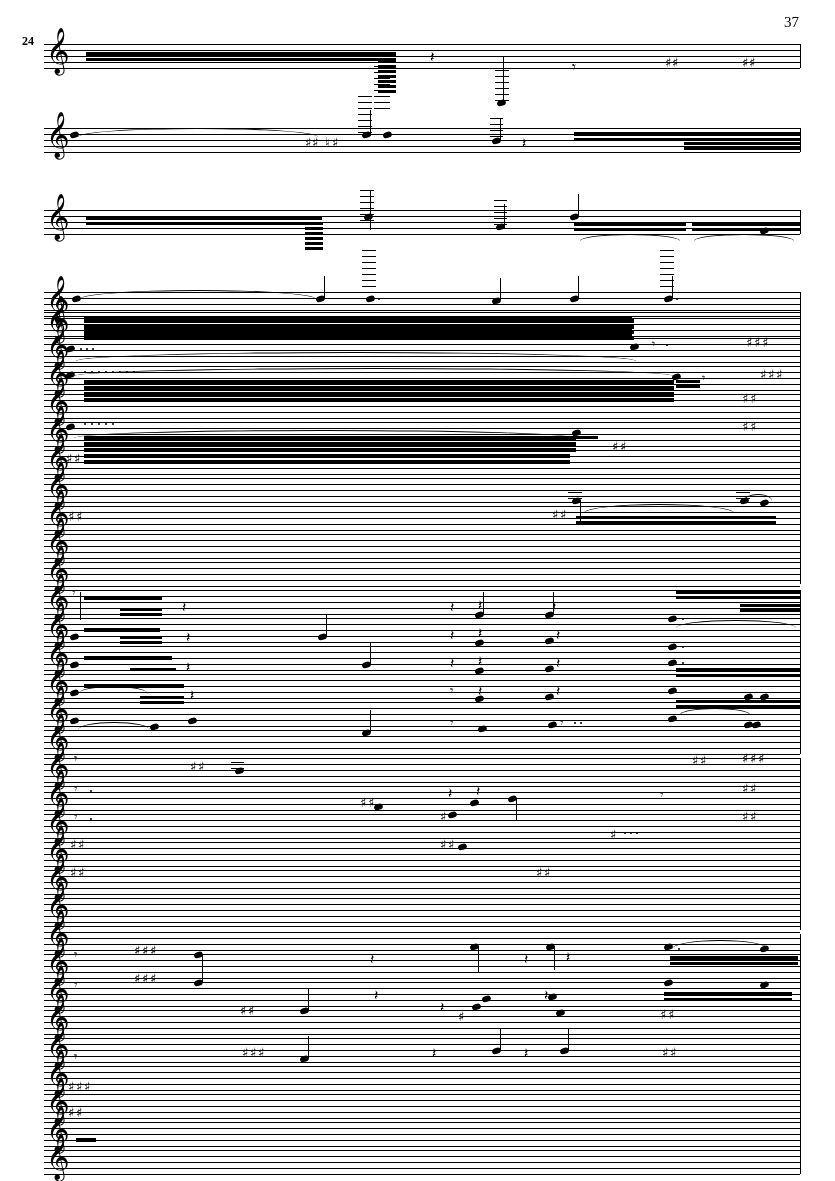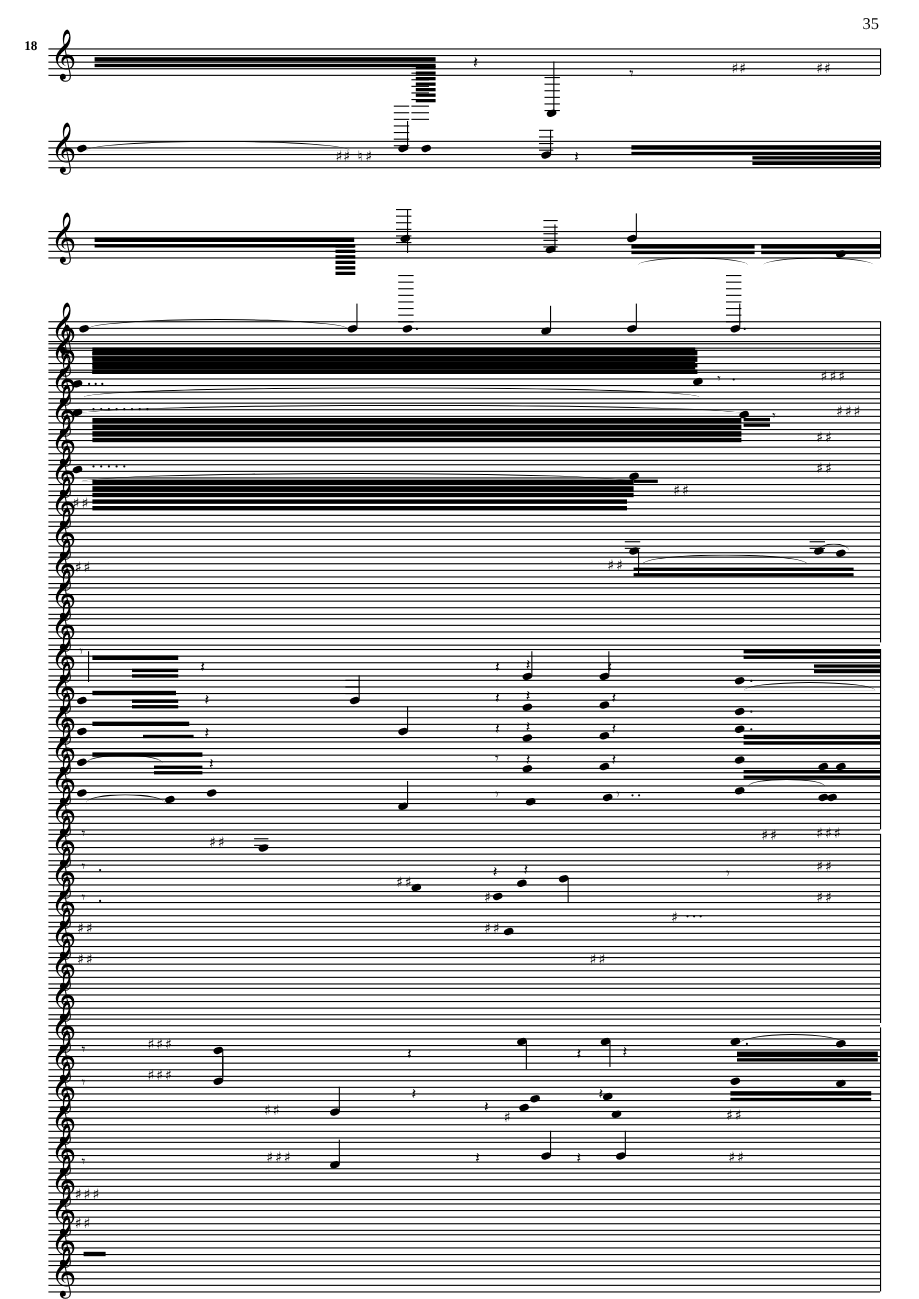--- a/index.html
+++ b/index.html
@@ -116,22 +116,22 @@
     height: 1px;
     background: #000;
     width: 13px;
   }
 </style>
 </head>
 <body>
 
 <div id="page">
 
-  <div class="page-number">35</div>
-  <div class="measure-number" style="left:22px; top:34px;">18</div>
+  <div class="page-number">37</div>
+  <div class="measure-number" style="left:22px; top:34px;">24</div>
 
   <div id="engraving">
       <div class="stave" style="left: 44px; top: 44px; width: 756px;">
         <div class="line"></div>
         <div class="line"></div>
         <div class="line"></div>
         <div class="line"></div>
         <div class="line"></div>
       </div>
       <div class="clef" style="left: 46px; top: 30px; font-size: 40px;">𝄞</div>

